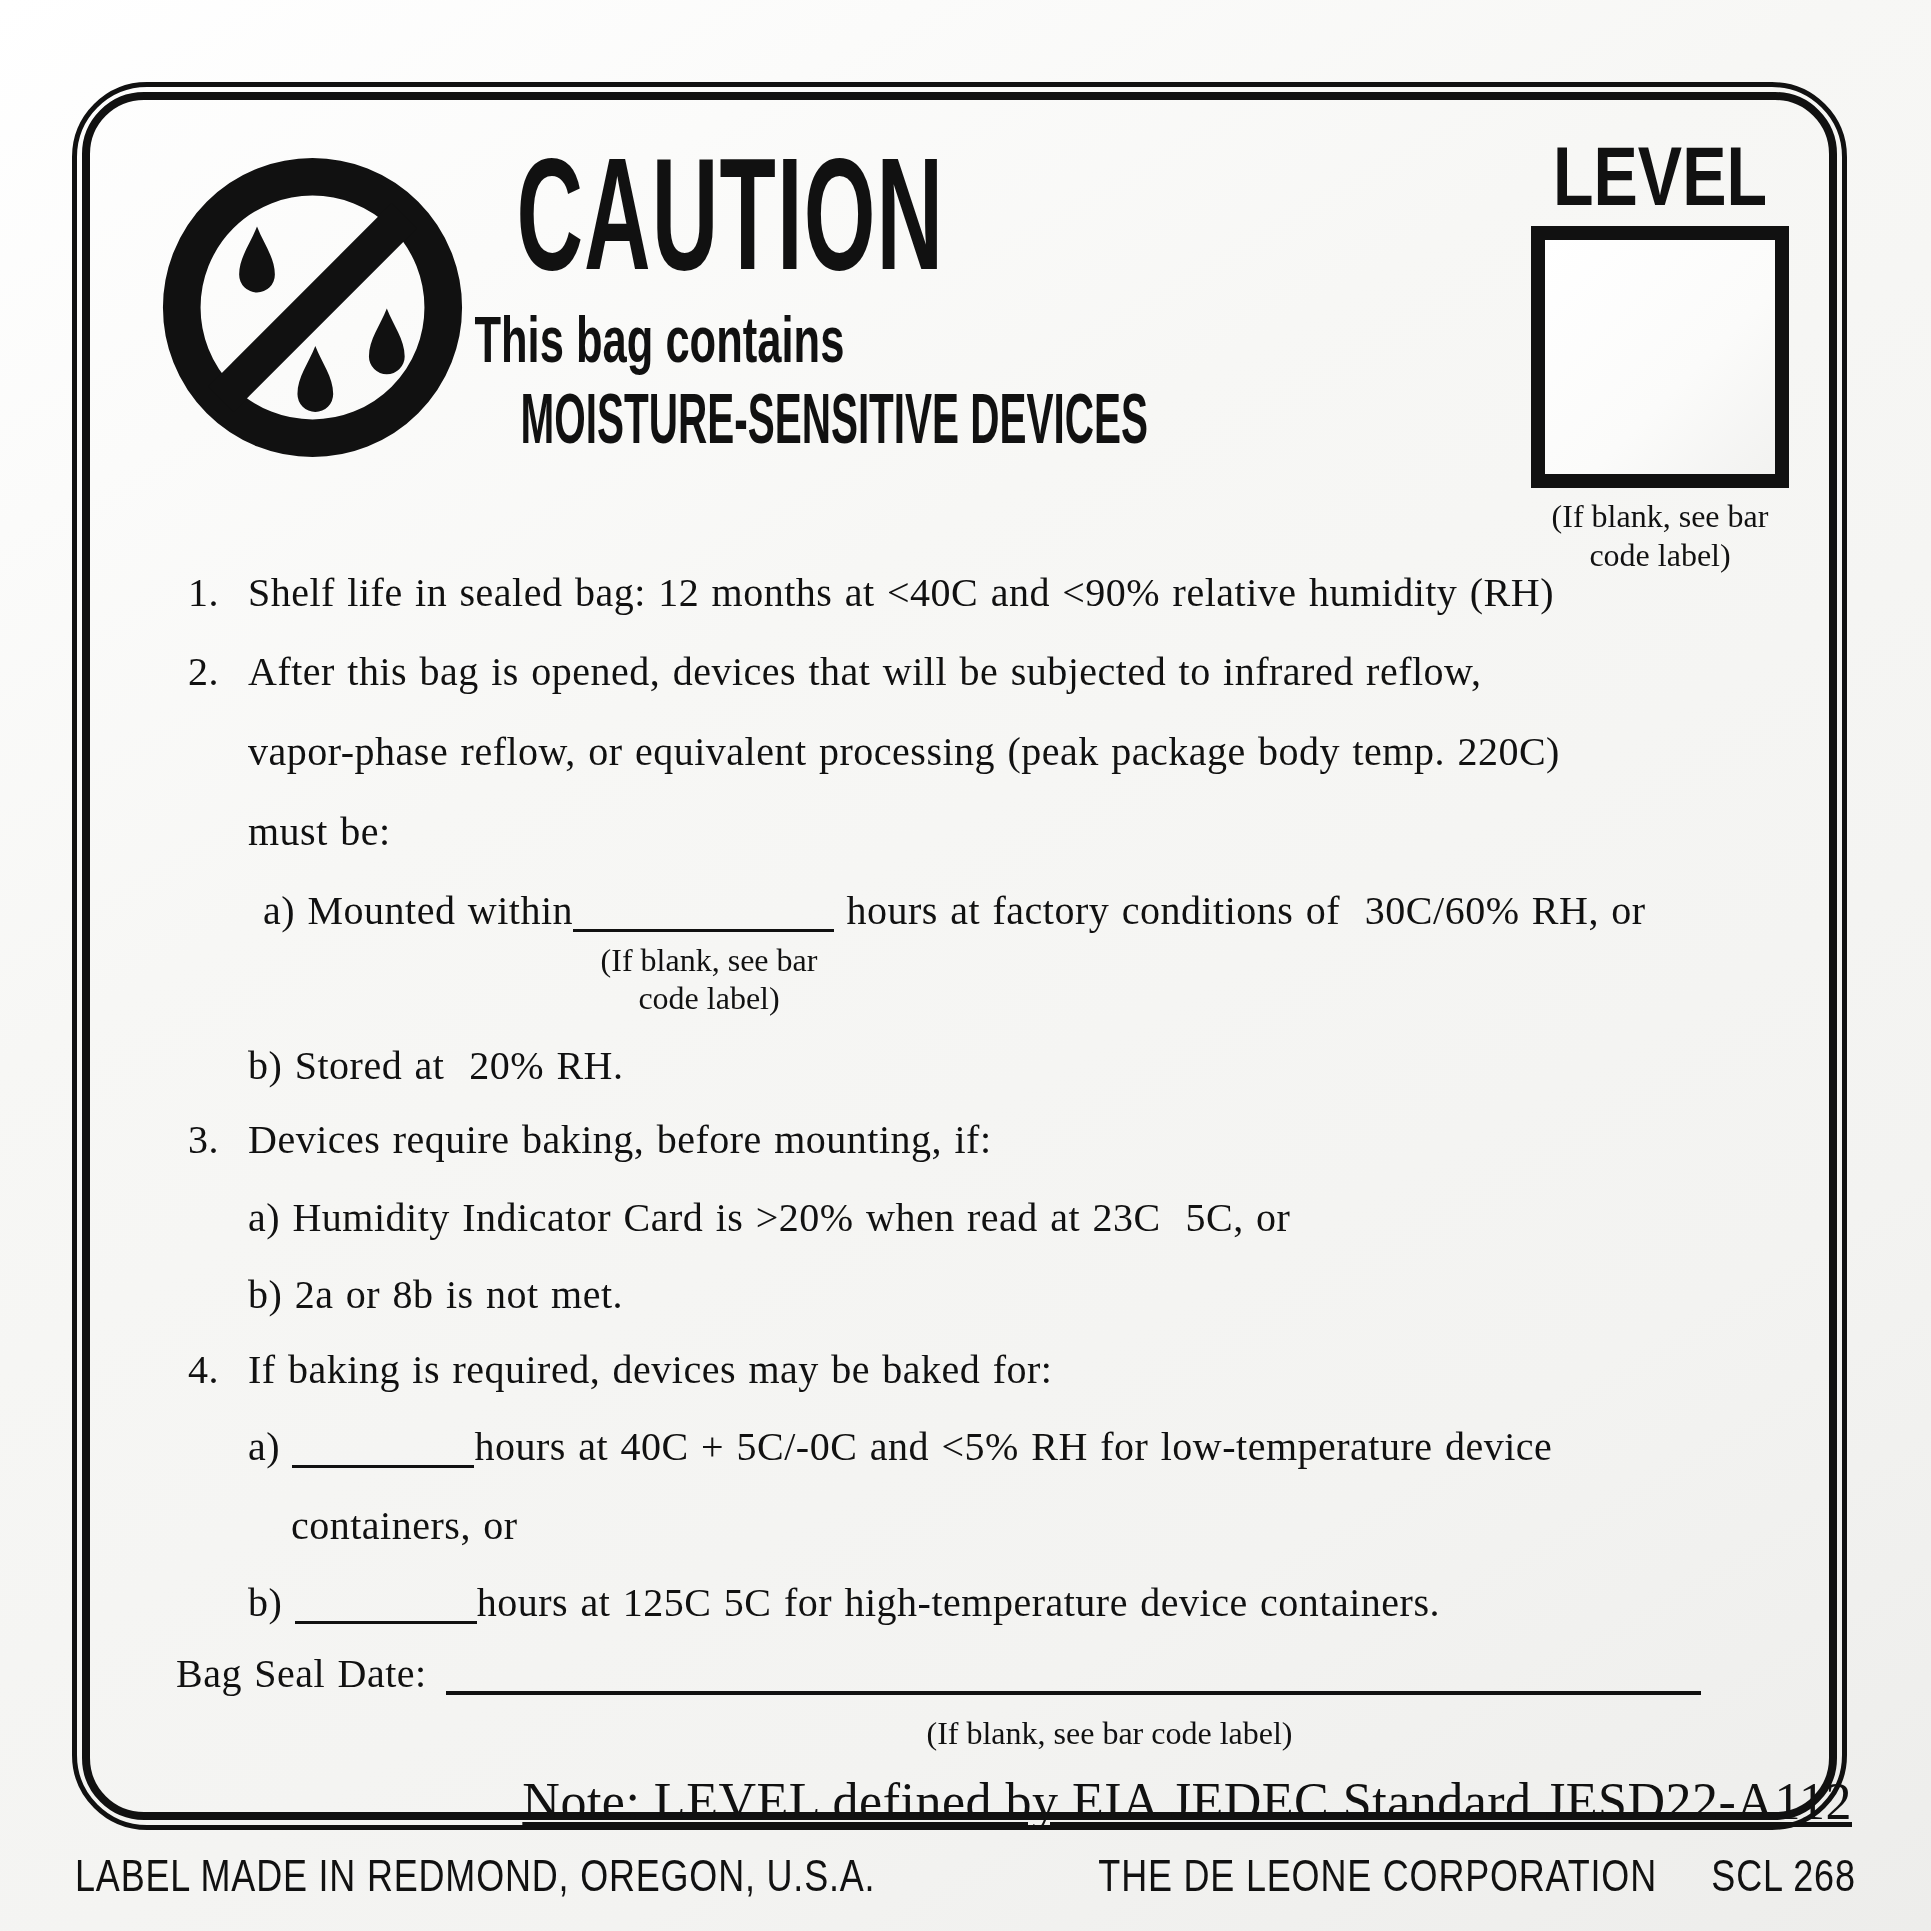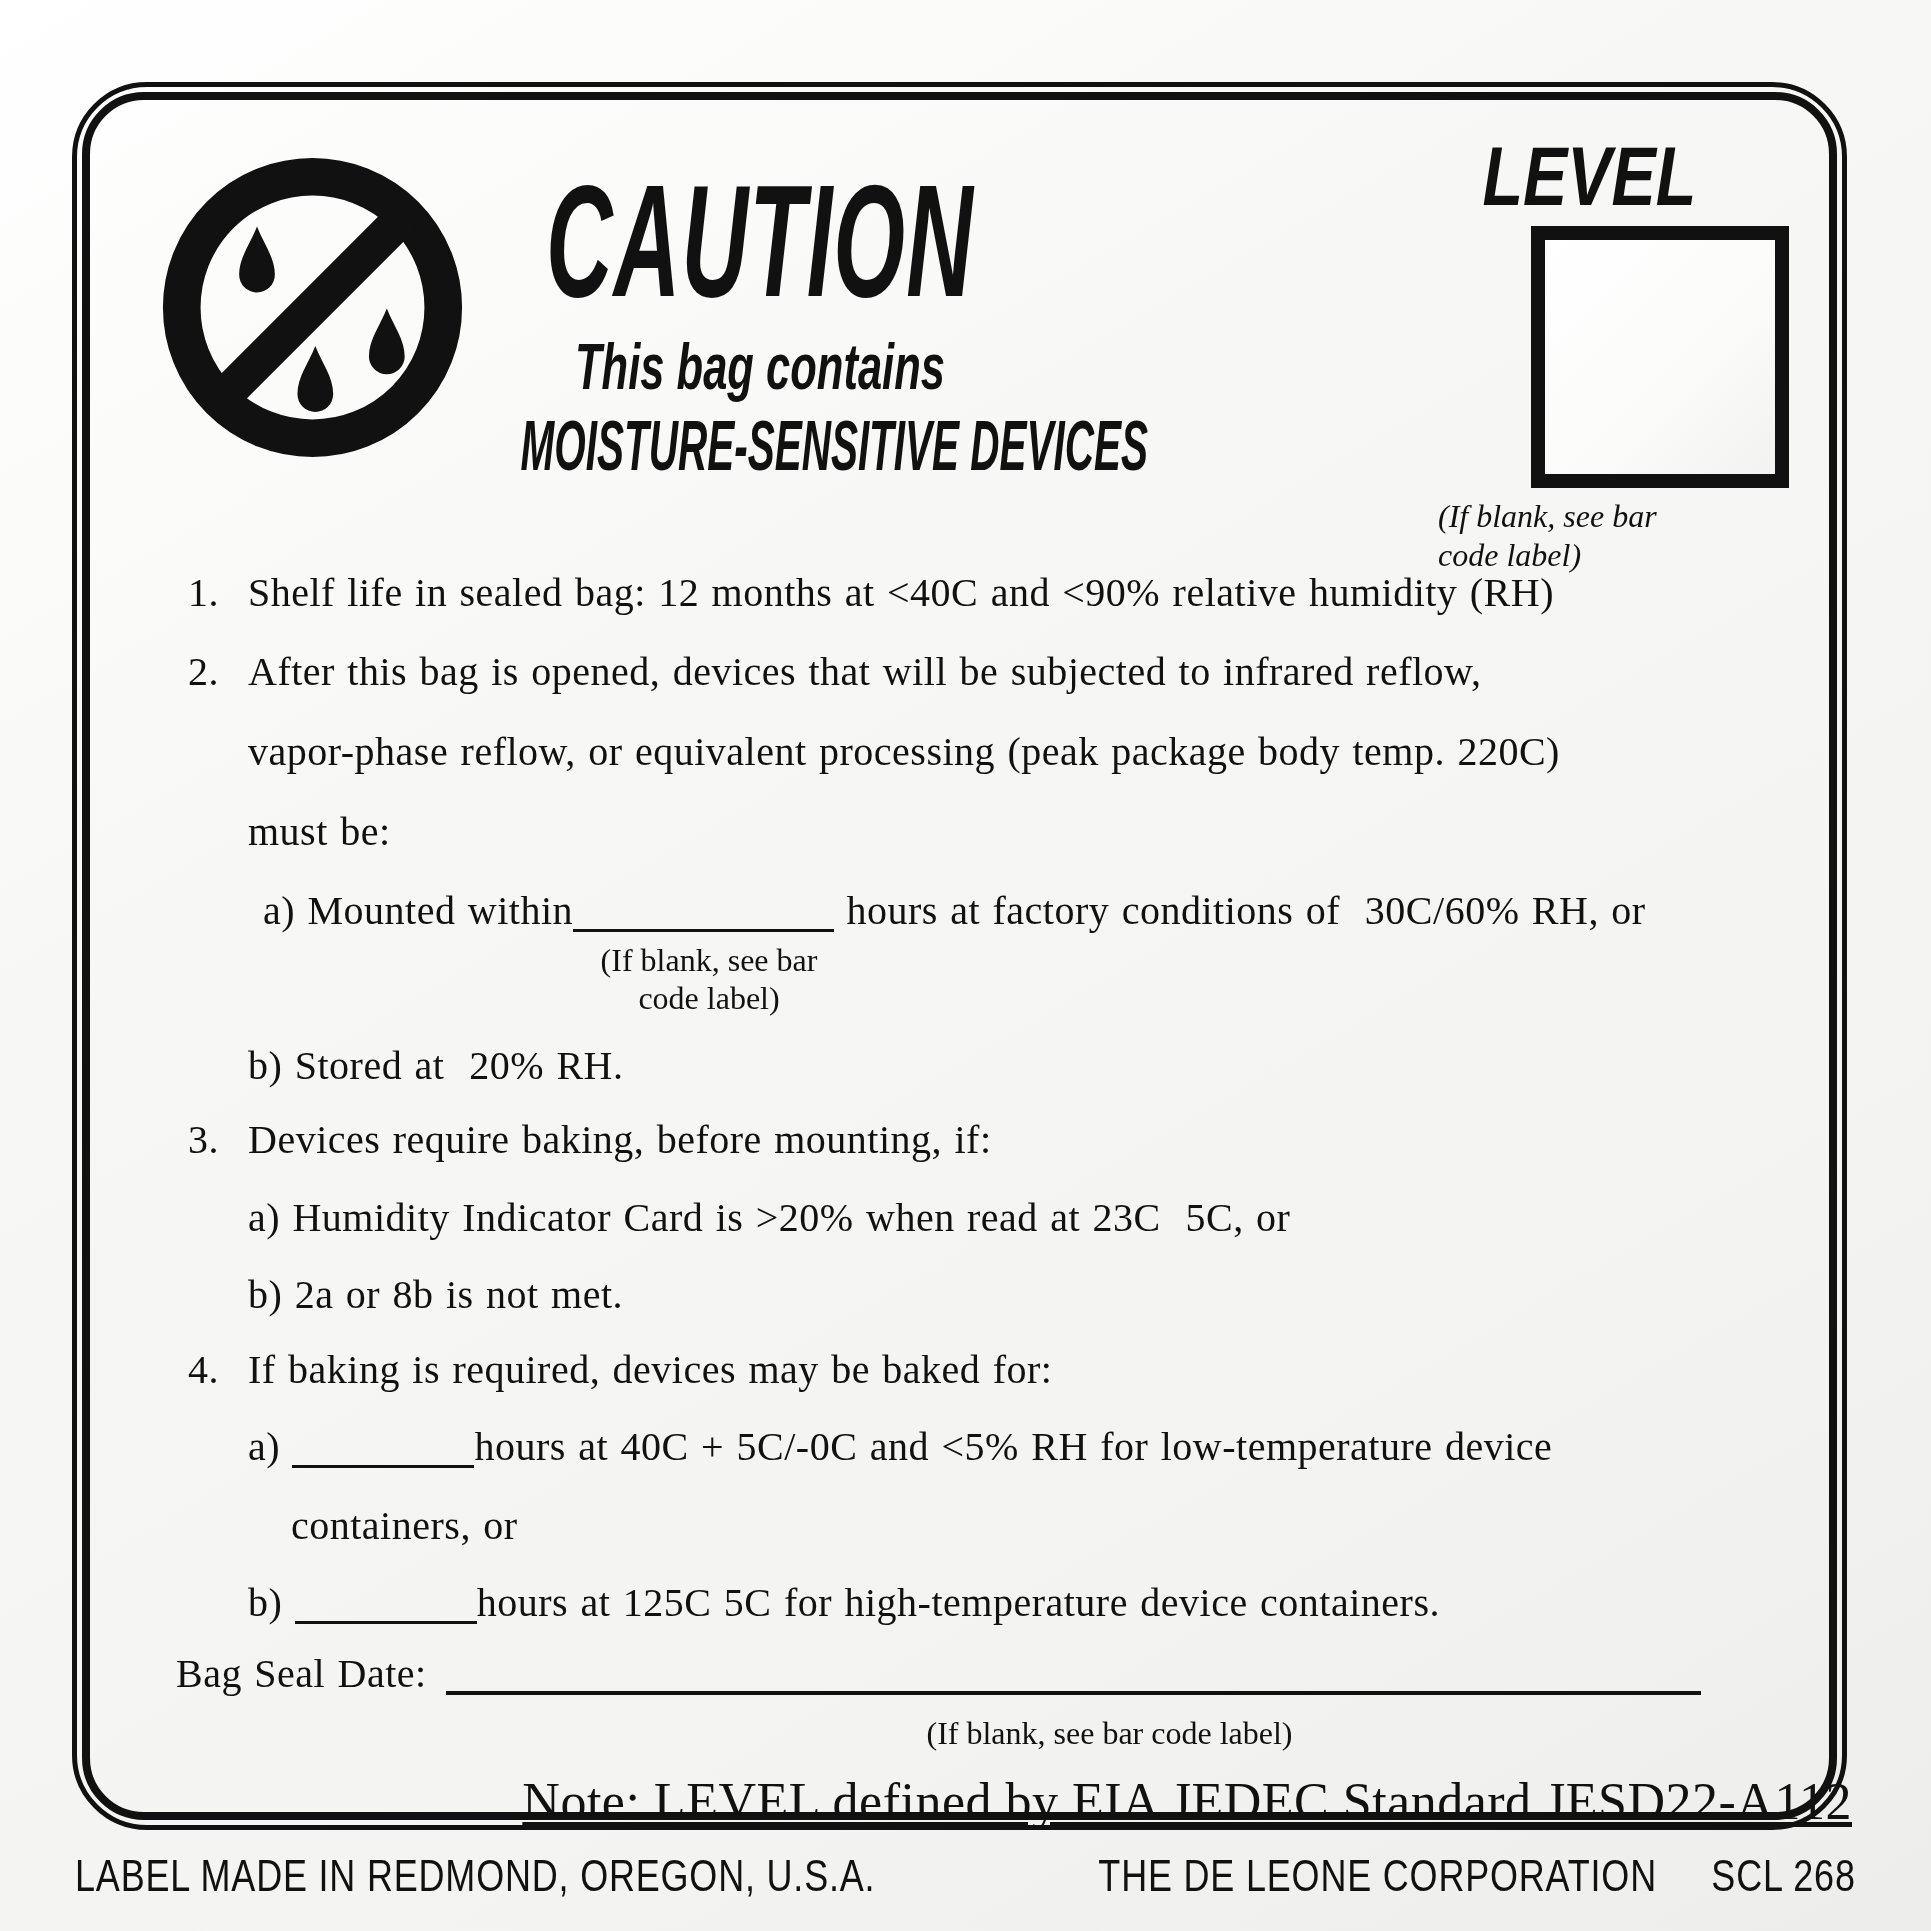--- a/index.html
+++ b/index.html
@@ -10,27 +10,27 @@
   }
   .label{
     position:absolute;left:72px;top:82px;width:1775px;height:1748px;
     border:5.8px solid #111;border-radius:75px;box-sizing:border-box;
   }
   .label::before{
     content:"";position:absolute;inset:4.8px;border:8.7px solid #111;border-radius:62px;pointer-events:none;
   }
   
   .icon-wrap{position:absolute;left:85px;top:70px;width:301px;height:301px;}
-  .head-block{position:absolute;left:263px;top:75px;width:840px;text-align:center;font-style:italic;}
+  .head-block{position:absolute;left:263px;top:48px;width:840px;text-align:left;}
   .head-line{white-space:nowrap;font-family:"Liberation Sans",sans-serif;font-weight:bold;line-height:1;}
   .caution{font-size:159px;letter-spacing:1.9px;transform:scaleX(0.58);transform-origin:center;}
   .sub1{font-size:64px;margin-top:13.5px;transform:scaleX(0.68);transform-origin:center;}
   .sub2{font-size:71px;margin-top:11.6px;transform:scaleX(0.57);transform-origin:center;}
   
-  .level-wrap{position:absolute;left:1361px;top:48px;width:444px;font-style:italic;}
+  .level-wrap{position:absolute;left:1361px;top:48px;width:444px;text-align:center;}
   .level-title{font-family:"Liberation Sans",sans-serif;font-weight:bold;font-size:83px;line-height:1;transform:scaleX(0.8);transform-origin:center;white-space:nowrap;}
   .level-box{width:230px;height:234px;border:14.5px solid #111;margin:7.7px auto 0 auto;background:linear-gradient(135deg,#ffffff 0%,#fbfbfa 60%,#f2f2f0 100%);}
   .level-caption{font-size:32px;line-height:1.2;margin-top:9.7px;}
   
   .line{position:absolute;font-size:40px;letter-spacing:0.5px;word-spacing:1.9px;white-space:pre;line-height:1.15;}
   .num{display:inline-block;width:60px;}
   .blank{display:inline-block;border-bottom:3.9px solid #111;vertical-align:-7.7px;}
   .blank-mount{width:261px;}
   .blank-bake{width:182px;}
   .blank-seal{width:1255px;border-bottom-width:4.8px;margin-left:19.3px;}

